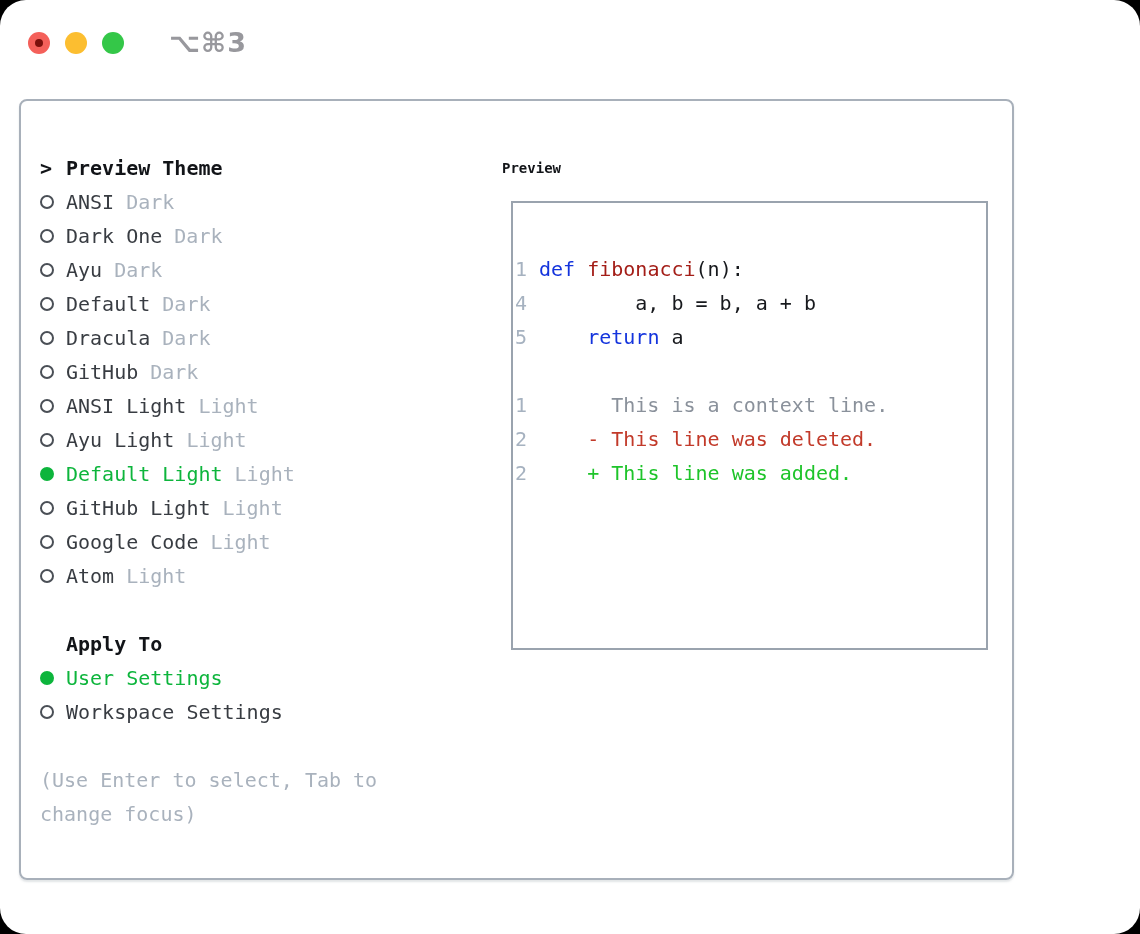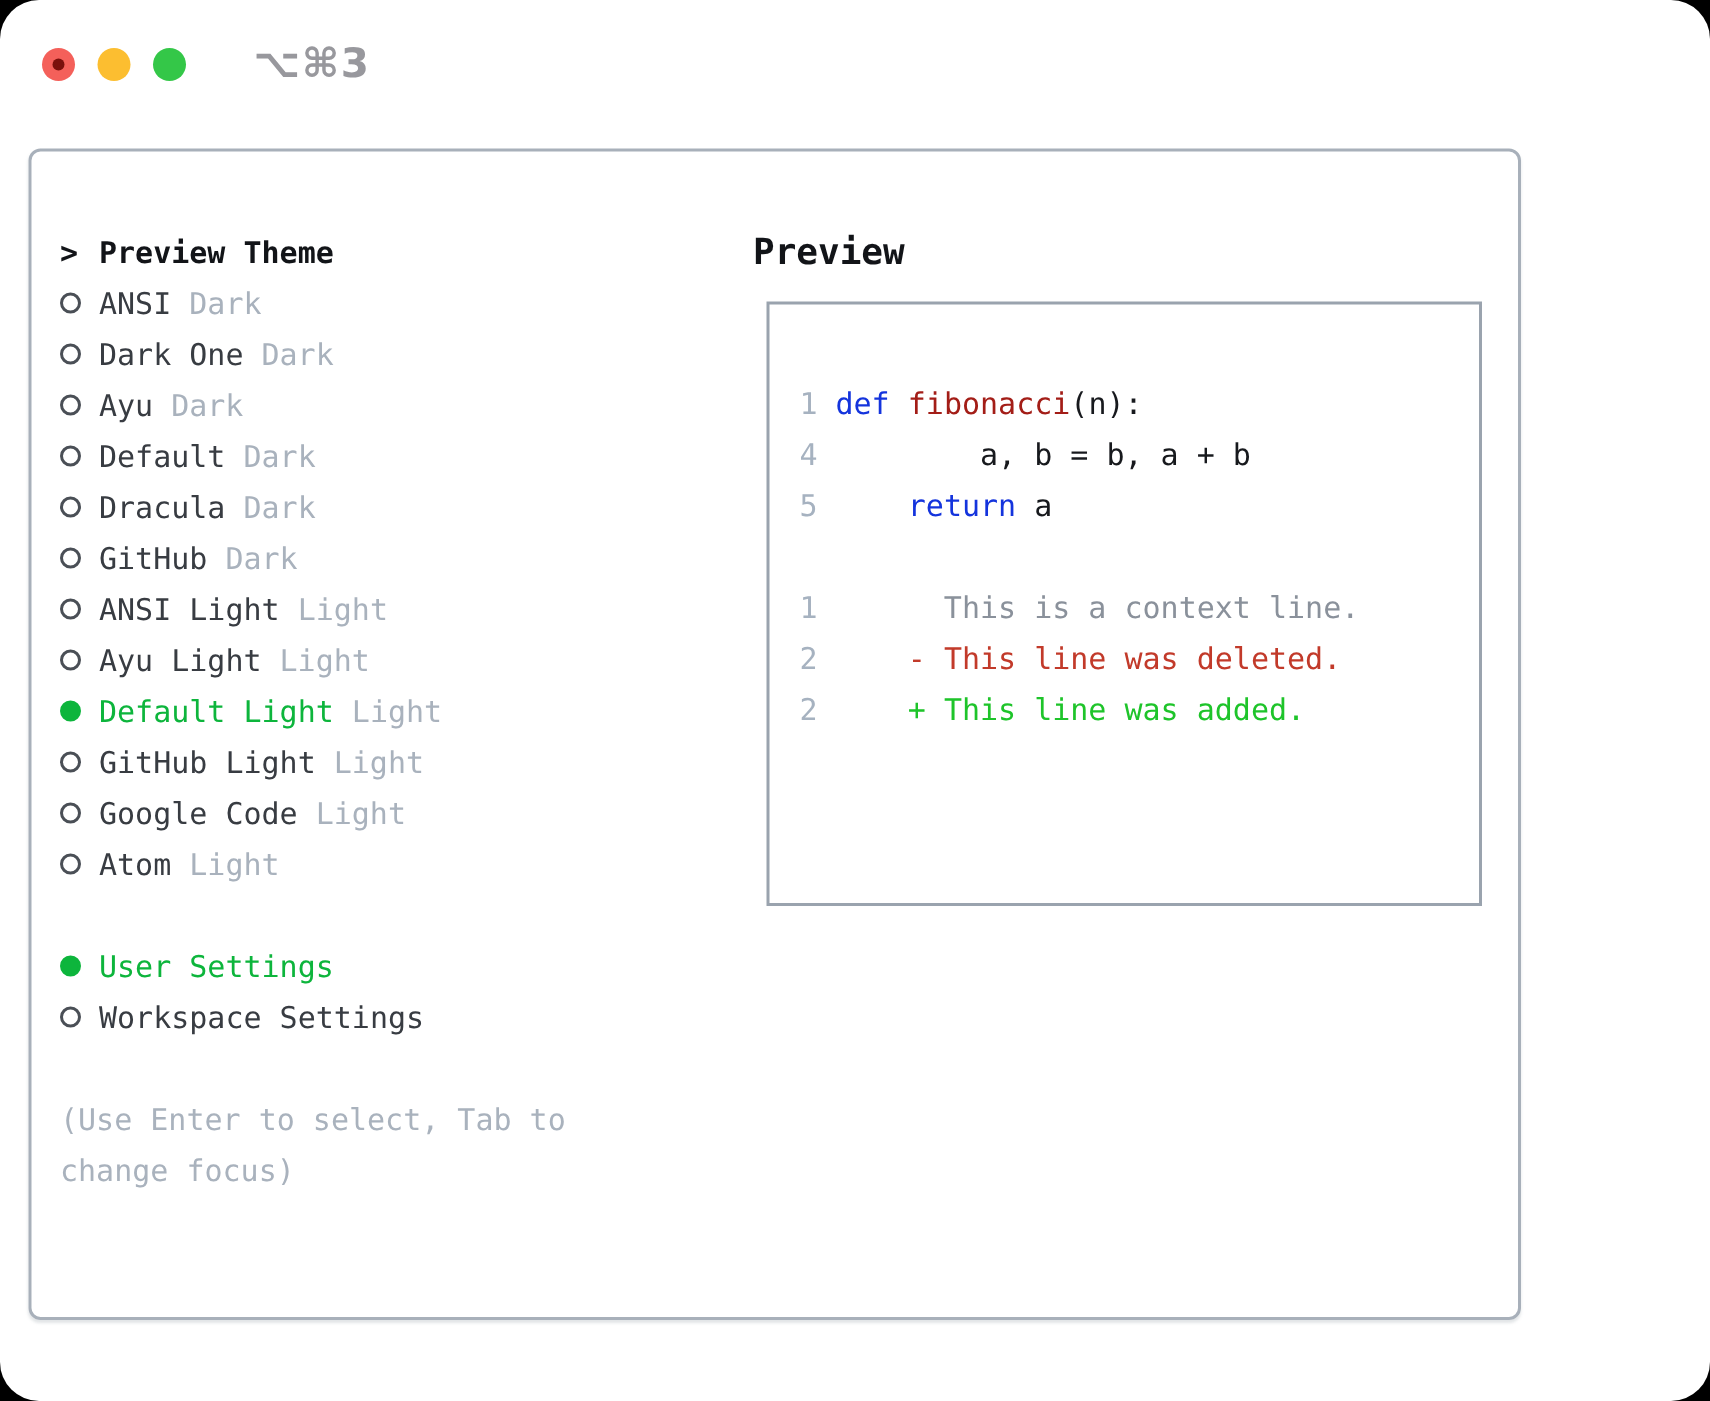--- a/index.html
+++ b/index.html
@@ -104,31 +104,31 @@
   .help {
     color: var(--muted-gray);
     line-height: 34px;
   }
   
   .preview-label {
     position: absolute;
     left: 481px; top: 50px;
     height: 34px;
     line-height: 34px;
-    font-size: 24px;
+    font-size: 14px;
     font-weight: bold;
     color: var(--heading-text);
   }
   .preview-box {
     position: absolute;
     left: 490px; top: 100px;
-    width: 477px; height: 403px;
+    width: 477px; height: 449px;
     border: 2px solid var(--preview-border);
     box-sizing: border-box;
-    padding: 49px 0 0 20px;
+    padding: 49px 0 0 2px;
     overflow: hidden;
   }
   .pline {
     white-space: pre;
     font-size: 20px;
     line-height: 34px;
     height: 34px;
   }
   .ln {
     display: inline-block;
@@ -173,20 +173,24 @@
           <div class="row"><span class="marker"><span class="dot"></span></span><span class="label">ANSI Light</span><span class="variant">Light</span></div>
           <div class="row"><span class="marker"><span class="dot"></span></span><span class="label">Ayu Light</span><span class="variant">Light</span></div>
           <div class="row"><span class="marker"><span class="dot filled"></span></span><span class="label selected">Default Light</span><span class="variant">Light</span></div>
           <div class="row"><span class="marker"><span class="dot"></span></span><span class="label">GitHub Light</span><span class="variant">Light</span></div>
           <div class="row"><span class="marker"><span class="dot"></span></span><span class="label">Google Code</span><span class="variant">Light</span></div>
           <div class="row"><span class="marker"><span class="dot"></span></span><span class="label">Atom</span><span class="variant">Light</span></div>
         </div>
 
       <div class="row spacer"></div>
 
+      <div class="row">
+        <span class="marker"></span>
+        <span class="label bold">Apply To</span>
+      </div>
 
       <div id="apply-list">
           <div class="row"><span class="marker"><span class="dot filled"></span></span><span class="label selected">User Settings</span></div>
           <div class="row"><span class="marker"><span class="dot"></span></span><span class="label">Workspace Settings</span></div>
         </div>
 
       <div class="row spacer"></div>
 
       <div class="help">
         <div>(Use Enter to select, Tab to</div>

